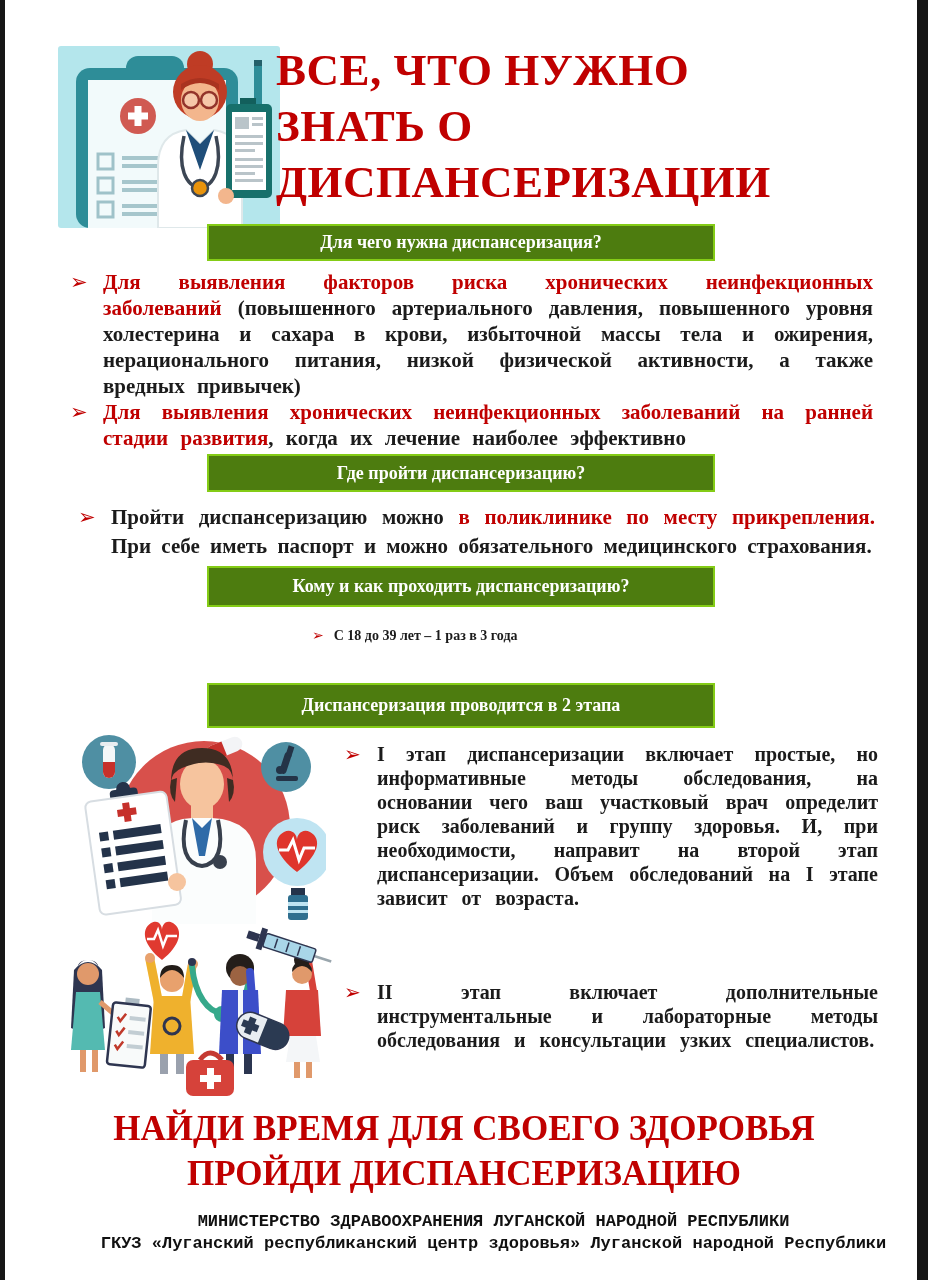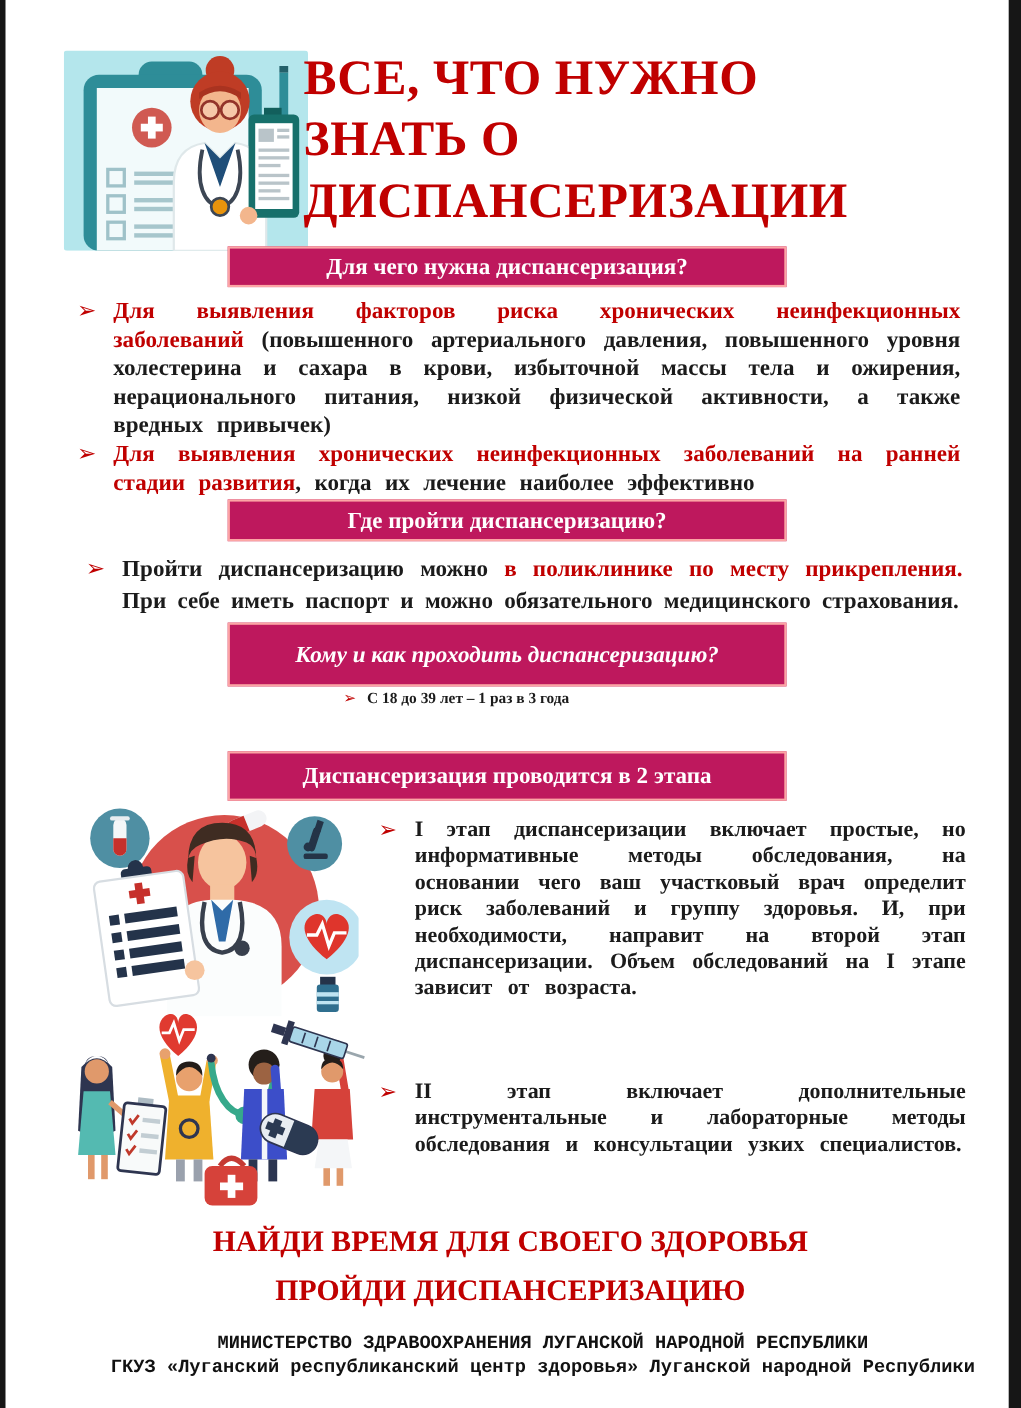--- a/index.html
+++ b/index.html
@@ -17,27 +17,27 @@
   .illo3{left:50px;top:908px;width:288px;height:202px;}
 
   .title{
     position:absolute;left:276px;top:42px;width:630px;
     color:#c00000;font-weight:bold;font-size:45px;line-height:56px;
     text-align:left;letter-spacing:.5px;
   }
 
   .sec-bar{
     position:absolute;left:207px;width:508px;box-sizing:border-box;
-    background:#be185d;border:2px solid #fca5a5;
-    color:#ffffff;font-weight:bold;font-size:21px;
+    background:#4d7c0f;border:2px solid #84cc16;
+    color:#ffffff;font-weight:bold;font-size:18px;
     display:flex;align-items:center;justify-content:center;
   }
   .bar-why{top:224px;height:37px;}
   .bar-where{top:454px;height:38px;}
-  .bar-who{top:566px;height:58px;font-style:italic;}
+  .bar-who{top:566px;height:41px;}
   .bar-stages{top:683px;height:45px;}
 
   .body-text{
     position:absolute;color:#1b1b1b;font-weight:bold;
     text-align:justify;
   }
   .red{color:#c00000;}
   .hang{position:relative;padding-left:33px;}
   .hang .arrow{
     position:absolute;left:0;top:0;color:#c00000;font-weight:bold;
@@ -50,21 +50,21 @@
   .who-bullets{left:312px;top:620px;font-size:14px;line-height:31px;text-align:left;}
   .who-bullets .arrow{color:#c00000;font-family:"DejaVu Sans", sans-serif;margin-right:10px;}
 
   .stage-text{width:534px;font-size:20px;line-height:24px;word-spacing:9px;}
   .stage1-text{left:344px;top:742px;}
   .stage2-text{left:344px;top:980px;}
   .stage-text .arrow{font-size:20px;}
 
   .cta{
     position:absolute;left:0;top:1106px;width:928px;
-    color:#c00000;font-weight:bold;font-size:27px;line-height:45px;
+    color:#c00000;font-weight:bold;font-size:35px;line-height:45px;
     text-align:center;
   }
   .footer{
     position:absolute;left:70px;right:11px;top:1211px;
     color:#111;font-weight:bold;font-size:17px;line-height:22px;
     text-align:center;
     font-family:Liberation Mono, monospace;
   }
 </style>
 </head>

